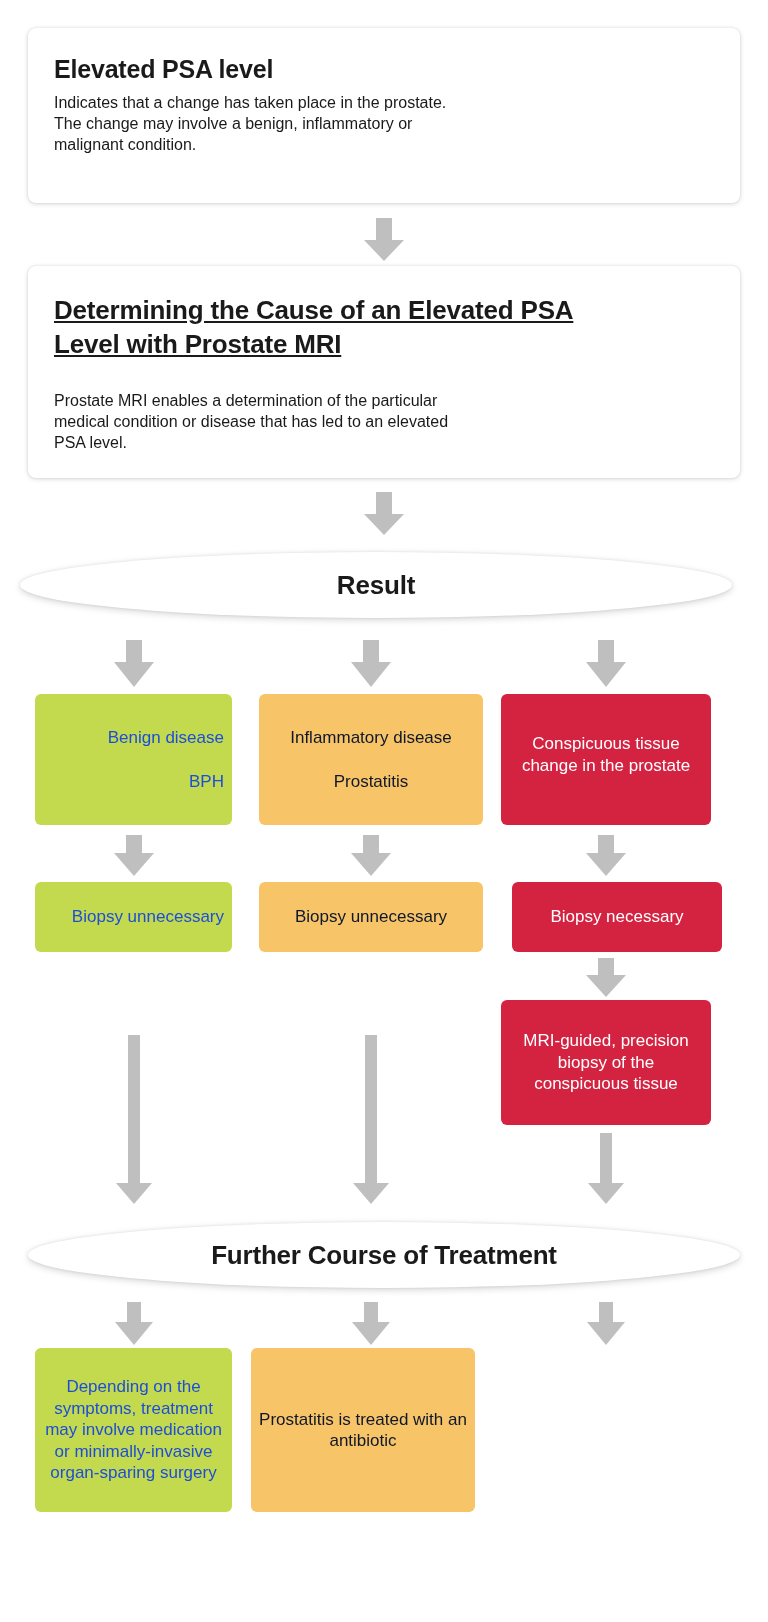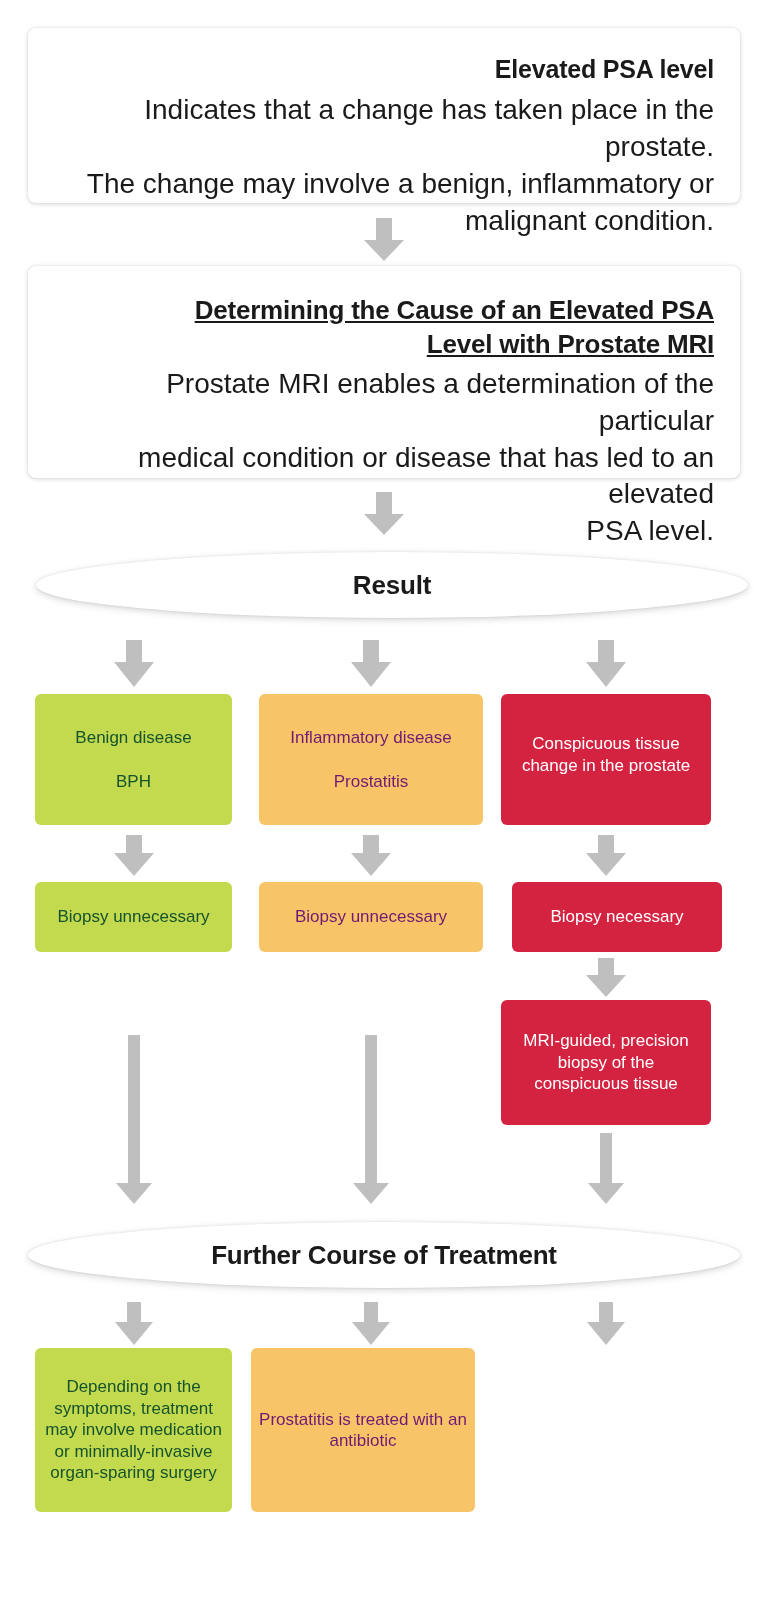--- a/index.html
+++ b/index.html
@@ -18,80 +18,80 @@
     background: #ffffff;
     overflow: hidden;
   }
 
   
   .card {
     position: absolute;
     background: #ffffff;
     border-radius: 8px;
     box-shadow: 0 1px 5px rgba(0,0,0,0.16), 0 0 2px rgba(0,0,0,0.10);
-    text-align: right;
+    text-align: left;
     padding: 16px 26px;
     color: #231f20;
   }
   .card .card-title {
     font-size: 25px;
     font-weight: bold;
     line-height: 1.25;
     letter-spacing: -0.2px;
     color: #1a1a1a;
   }
   .card .card-body {
-    font-size: 28px;
+    font-size: 16px;
     line-height: 1.32;
     color: #1a1a1a;
     margin-top: 4px;
   }
 
   #card-top  { left: 28px;  top: 28px;  width: 712px; height: 175px; padding-top: 26px; }
   #card-top .card-body { margin-top: 7px; }
 
   #card-mri  { left: 28px;  top: 266px; width: 712px; height: 212px; padding-top: 28px; }
   #card-mri .card-title { font-size: 26px; line-height: 1.3; text-decoration: underline; }
-  #card-mri .card-body  { margin-top: 4px; }
+  #card-mri .card-body  { margin-top: 28px; }
 
   
   .ellipse {
     position: absolute;
     background: #ffffff;
     border-radius: 50%;
     box-shadow: 0 2px 7px rgba(0,0,0,0.17), 0 0 3px rgba(0,0,0,0.09);
     display: flex;
     align-items: center;
     justify-content: center;
     color: #1a1a1a;
     font-size: 26px;
     font-weight: bold;
     letter-spacing: -0.2px;
   }
-  #ellipse-result    { left: 36px; top: 552px;  width: 712px; height: 66px; }
+  #ellipse-result    { left: 20px; top: 552px;  width: 712px; height: 66px; }
   #ellipse-treatment { left: 28px; top: 1222px; width: 712px; height: 66px; }
 
   
   .box {
     position: absolute;
     border-radius: 6px;
     display: flex;
     flex-direction: column;
     align-items: center;
     justify-content: center;
     text-align: center;
     font-size: 17px;
     line-height: 1.26;
     padding: 6px 8px;
   }
   .box .line-group { display: block; }
   .box .gap { height: 22px; }
 
-  .green  { background: #C3D94E; color: #14532d; }
-  .orange { background: #F8C468; color: #701a75; }
+  .green  { background: #C3D94E; color: #1d4ed8; align-items: flex-end; }
+  .orange { background: #F8C468; color: #0f172a; }
   .red    { background: #D42241; color: #ffffff; }
 
   
   #box-benign       { left: 35px;  top: 694px;  width: 197px; height: 131px; }
   #box-inflammatory { left: 259px; top: 694px;  width: 224px; height: 131px; }
   #box-conspicuous  { left: 501px; top: 694px;  width: 210px; height: 131px; }
 
   #box-biopsy-1 { left: 35px;  top: 882px; width: 197px; height: 70px; }
   #box-biopsy-2 { left: 259px; top: 882px; width: 224px; height: 70px; }
   #box-biopsy-3 { left: 512px; top: 882px; width: 210px; height: 70px; }

